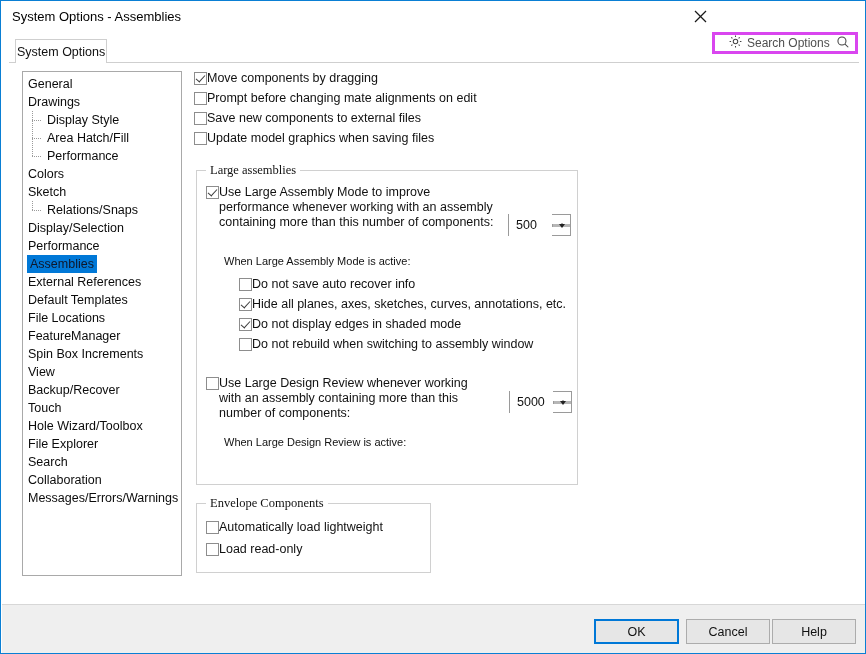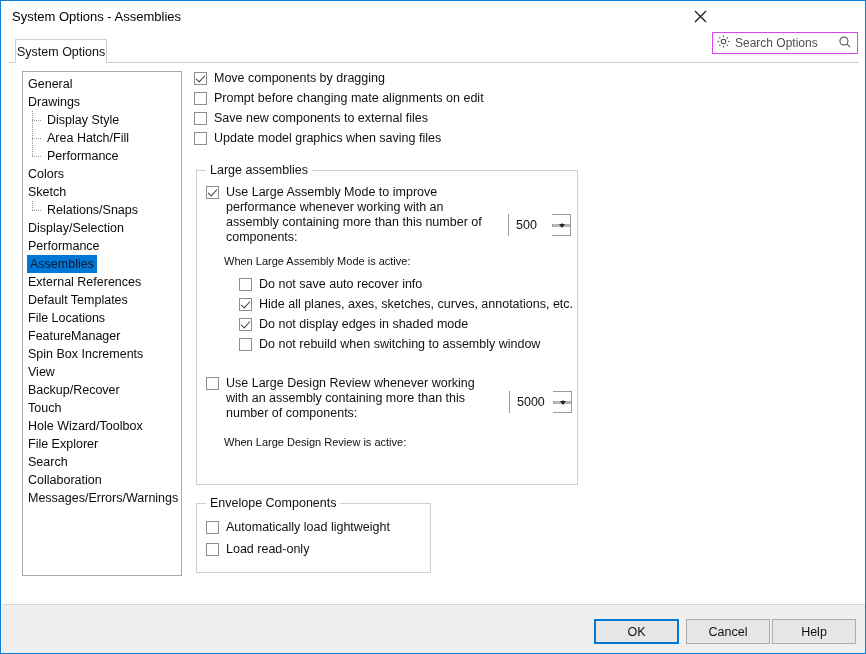--- a/index.html
+++ b/index.html
@@ -80,25 +80,26 @@
     width: 850px; height: 1px;
     background: #cfcfcf;
   }
 
   
   .searchbox {
     position: absolute;
     left: 711px; top: 31px;
     width: 146px; height: 22px;
     background: #ffffff;
-    border: 1px solid #d946ef;
+    border: 3px solid #d946ef;
     box-sizing: border-box;
     display: flex;
     align-items: center;
     cursor: text;
+    padding-left: 10px;
   }
   .searchbox .gear { margin-left: 3px; display: block; flex: 0 0 auto; }
   .searchbox .ph {
     flex: 1 1 auto;
     margin-left: 4px;
     font-size: 12px;
     color: #4f4f4f;
     white-space: nowrap;
     overflow: hidden;
   }
@@ -198,21 +199,20 @@
   .cb.on::after {
     content: "";
     position: absolute;
     left: 3px; top: 0px;
     width: 4px; height: 8px;
     border: solid #3c3c3c;
     border-width: 0 1.6px 1.6px 0;
     transform: rotate(42deg);
   }
   .chk-lbl {
-    margin-left: 7px;
     font-size: 12.5px;
     line-height: 15px;
     color: #111;
     white-space: nowrap;
   }
   .chk-lbl.wrap { white-space: normal; }
 
   
   .group {
     position: absolute;
@@ -221,20 +221,21 @@
     background: transparent;
   }
   .group > .legend {
     position: absolute;
     left: 9px; top: -8px;
     background: #ffffff;
     padding: 0 4px;
     font-size: 12.5px;
     color: #111;
     white-space: nowrap;
+    font-family: Liberation Serif, serif;
   }
 
   
   .spin {
     position: absolute;
     height: 22px;
     border: 1px solid #9a9a9a;
     background: #ffffff;
     box-sizing: border-box;
     display: flex;

